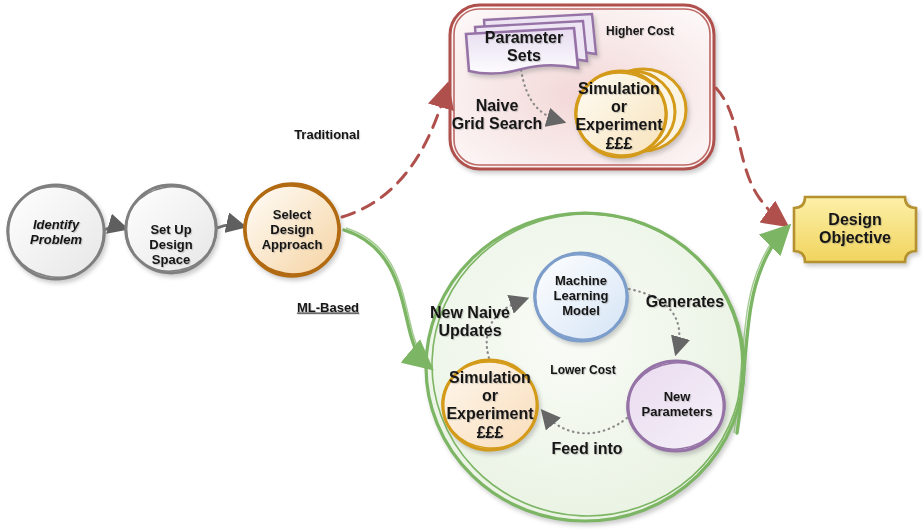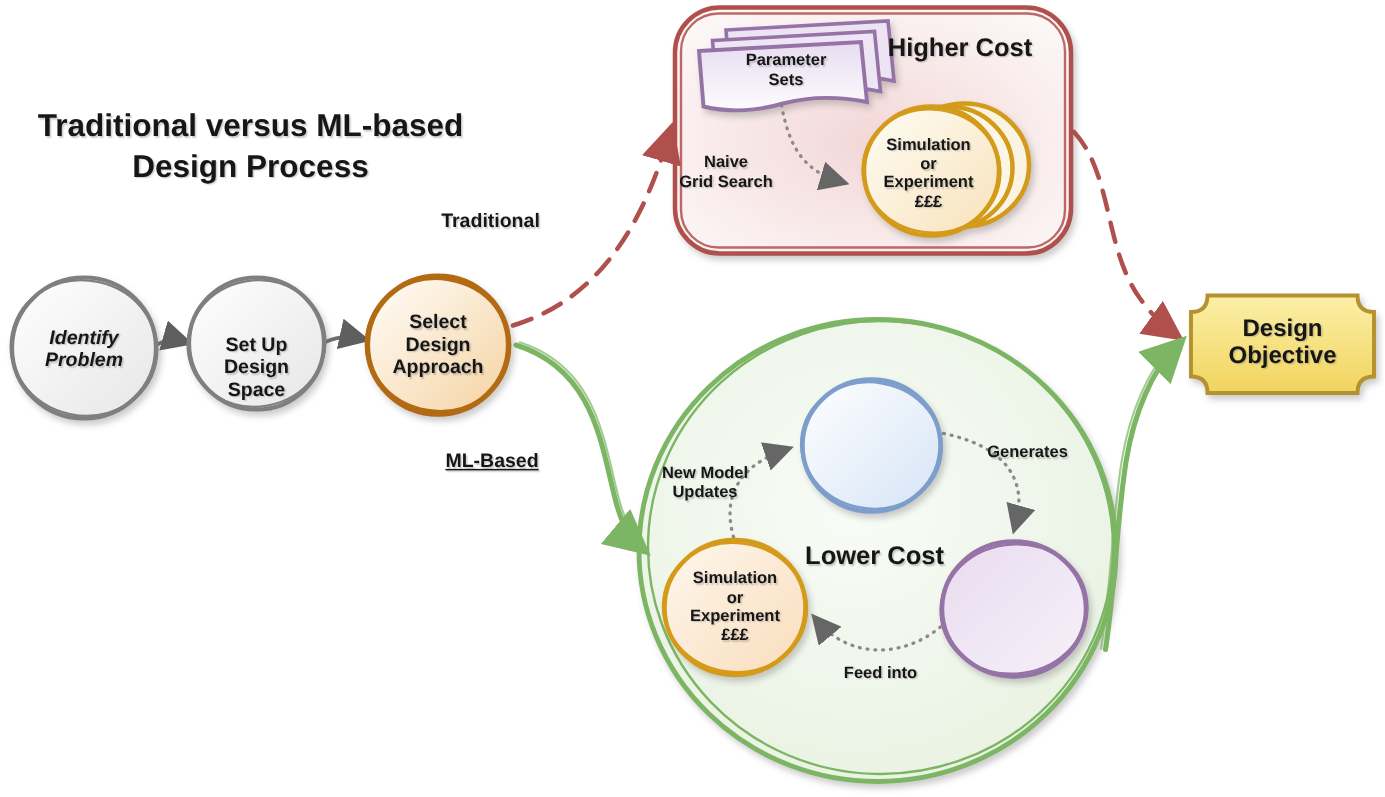--- a/index.html
+++ b/index.html
@@ -9,22 +9,22 @@
   }
   .canvas svg { position:absolute; left:0; top:0; }
   .lbl {
     position:absolute; transform:translate(-50%,-50%);
     text-align:center; font-weight:bold; color:#161616;
     white-space:pre-line; line-height:1.14;
     text-shadow:1px 1px 1px rgba(90,90,90,0.30);
   }
   .title   { font-size:21px; line-height:1.3; }
   .node    { font-size:13px; }
-  .small   { font-size:11px; }
-  .cost    { font-size:17px; }
+  .small   { font-size:16px; }
+  .cost    { font-size:12px; }
   .plaquet { font-size:16px; }
   .red-dash   { fill:none; stroke:#b0504c; stroke-width:3;   stroke-dasharray:13 9; stroke-linecap:round; }
   .green-line { fill:none; stroke:#7cb563; stroke-width:3.4; stroke-linecap:round; }
   .green-echo { fill:none; stroke:#7cb563; stroke-width:1.4; opacity:.7; }
   .gray-arrow { fill:none; stroke:#6e6e6e; stroke-width:2.6; }
   .dotted     { fill:none; stroke:#8a8a8a; stroke-width:2.2; stroke-dasharray:0.6 4.6; stroke-linecap:round; }
   .shadow  { filter:drop-shadow(2px 3px 2px rgba(110,110,110,0.35)); }
 </style>
 </head>
 <body>
@@ -150,49 +150,52 @@
   <g class="shadow">
     <ellipse cx="490" cy="405" rx="47" ry="45" fill="url(#gGoldOrange)" stroke="#d49b1a" stroke-width="3"></ellipse>
     <ellipse cx="490" cy="405" rx="48" ry="43" fill="none" stroke="#d49b1a" stroke-width="1.6" transform="rotate(7 490 405)"></ellipse>
   </g>
 
   <g class="shadow">
     <path d="M794,208 Q805,208 805,197 L905,197 Q905,208 916,208 L916,251 Q905,251 905,262 L805,262 Q805,251 794,251 Z" fill="url(#gPlaque)" stroke="#b5922f" stroke-width="2.6"></path>
   </g>
 </svg>
 
-<div class="lbl title" style="left:167px; top:98px;">Traditional versus ML-based
-Design Process</div>
 
 <div class="lbl node" style="left:56px;  top:233px;font-style:italic;">Identify
 Problem</div>
 <div class="lbl node" style="left:171px; top:229px;margin-top:16px;">Set Up
 Design
 Space</div>
 <div class="lbl node" style="left:292px; top:230px;">Select
 Design
 Approach</div>
 
-<div class="lbl node" style="left:327px; top:148px;">Traditional</div>
+<div class="lbl node" style="left:327px; top:135px;">Traditional</div>
 <div class="lbl node" style="left:328px; top:308px;text-decoration:underline;">ML-Based</div>
 
 <div class="lbl cost" style="left:640px; top:32px;">Higher Cost</div>
 <div class="lbl small" style="left:524px; top:47px;">Parameter
 Sets</div>
-<div class="lbl small" style="left:484px; top:115px;">Naive
+<div class="lbl small" style="left:497px; top:115px;">Naive
 Grid Search</div>
 <div class="lbl small" style="left:619px; top:116px;">Simulation
 or
 Experiment
 £££</div>
 
 <div class="lbl cost" style="left:583px; top:371px;">Lower Cost</div>
+<div class="lbl node" style="left:581px; top:296px;">Machine
+Learning
+Model</div>
 <div class="lbl small" style="left:685px; top:302px;">Generates</div>
+<div class="lbl node" style="left:677px; top:405px;">New
+Parameters</div>
 <div class="lbl small" style="left:587px; top:449px;">Feed into</div>
-<div class="lbl small" style="left:470px; top:322px;">New Model
+<div class="lbl small" style="left:470px; top:322px;">New Naive
 Updates</div>
 <div class="lbl small" style="left:490px; top:405px;">Simulation
 or
 Experiment
 £££</div>
 
 <div class="lbl plaquet" style="left:855px; top:229px;">Design
 Objective</div>
 
 </div>

